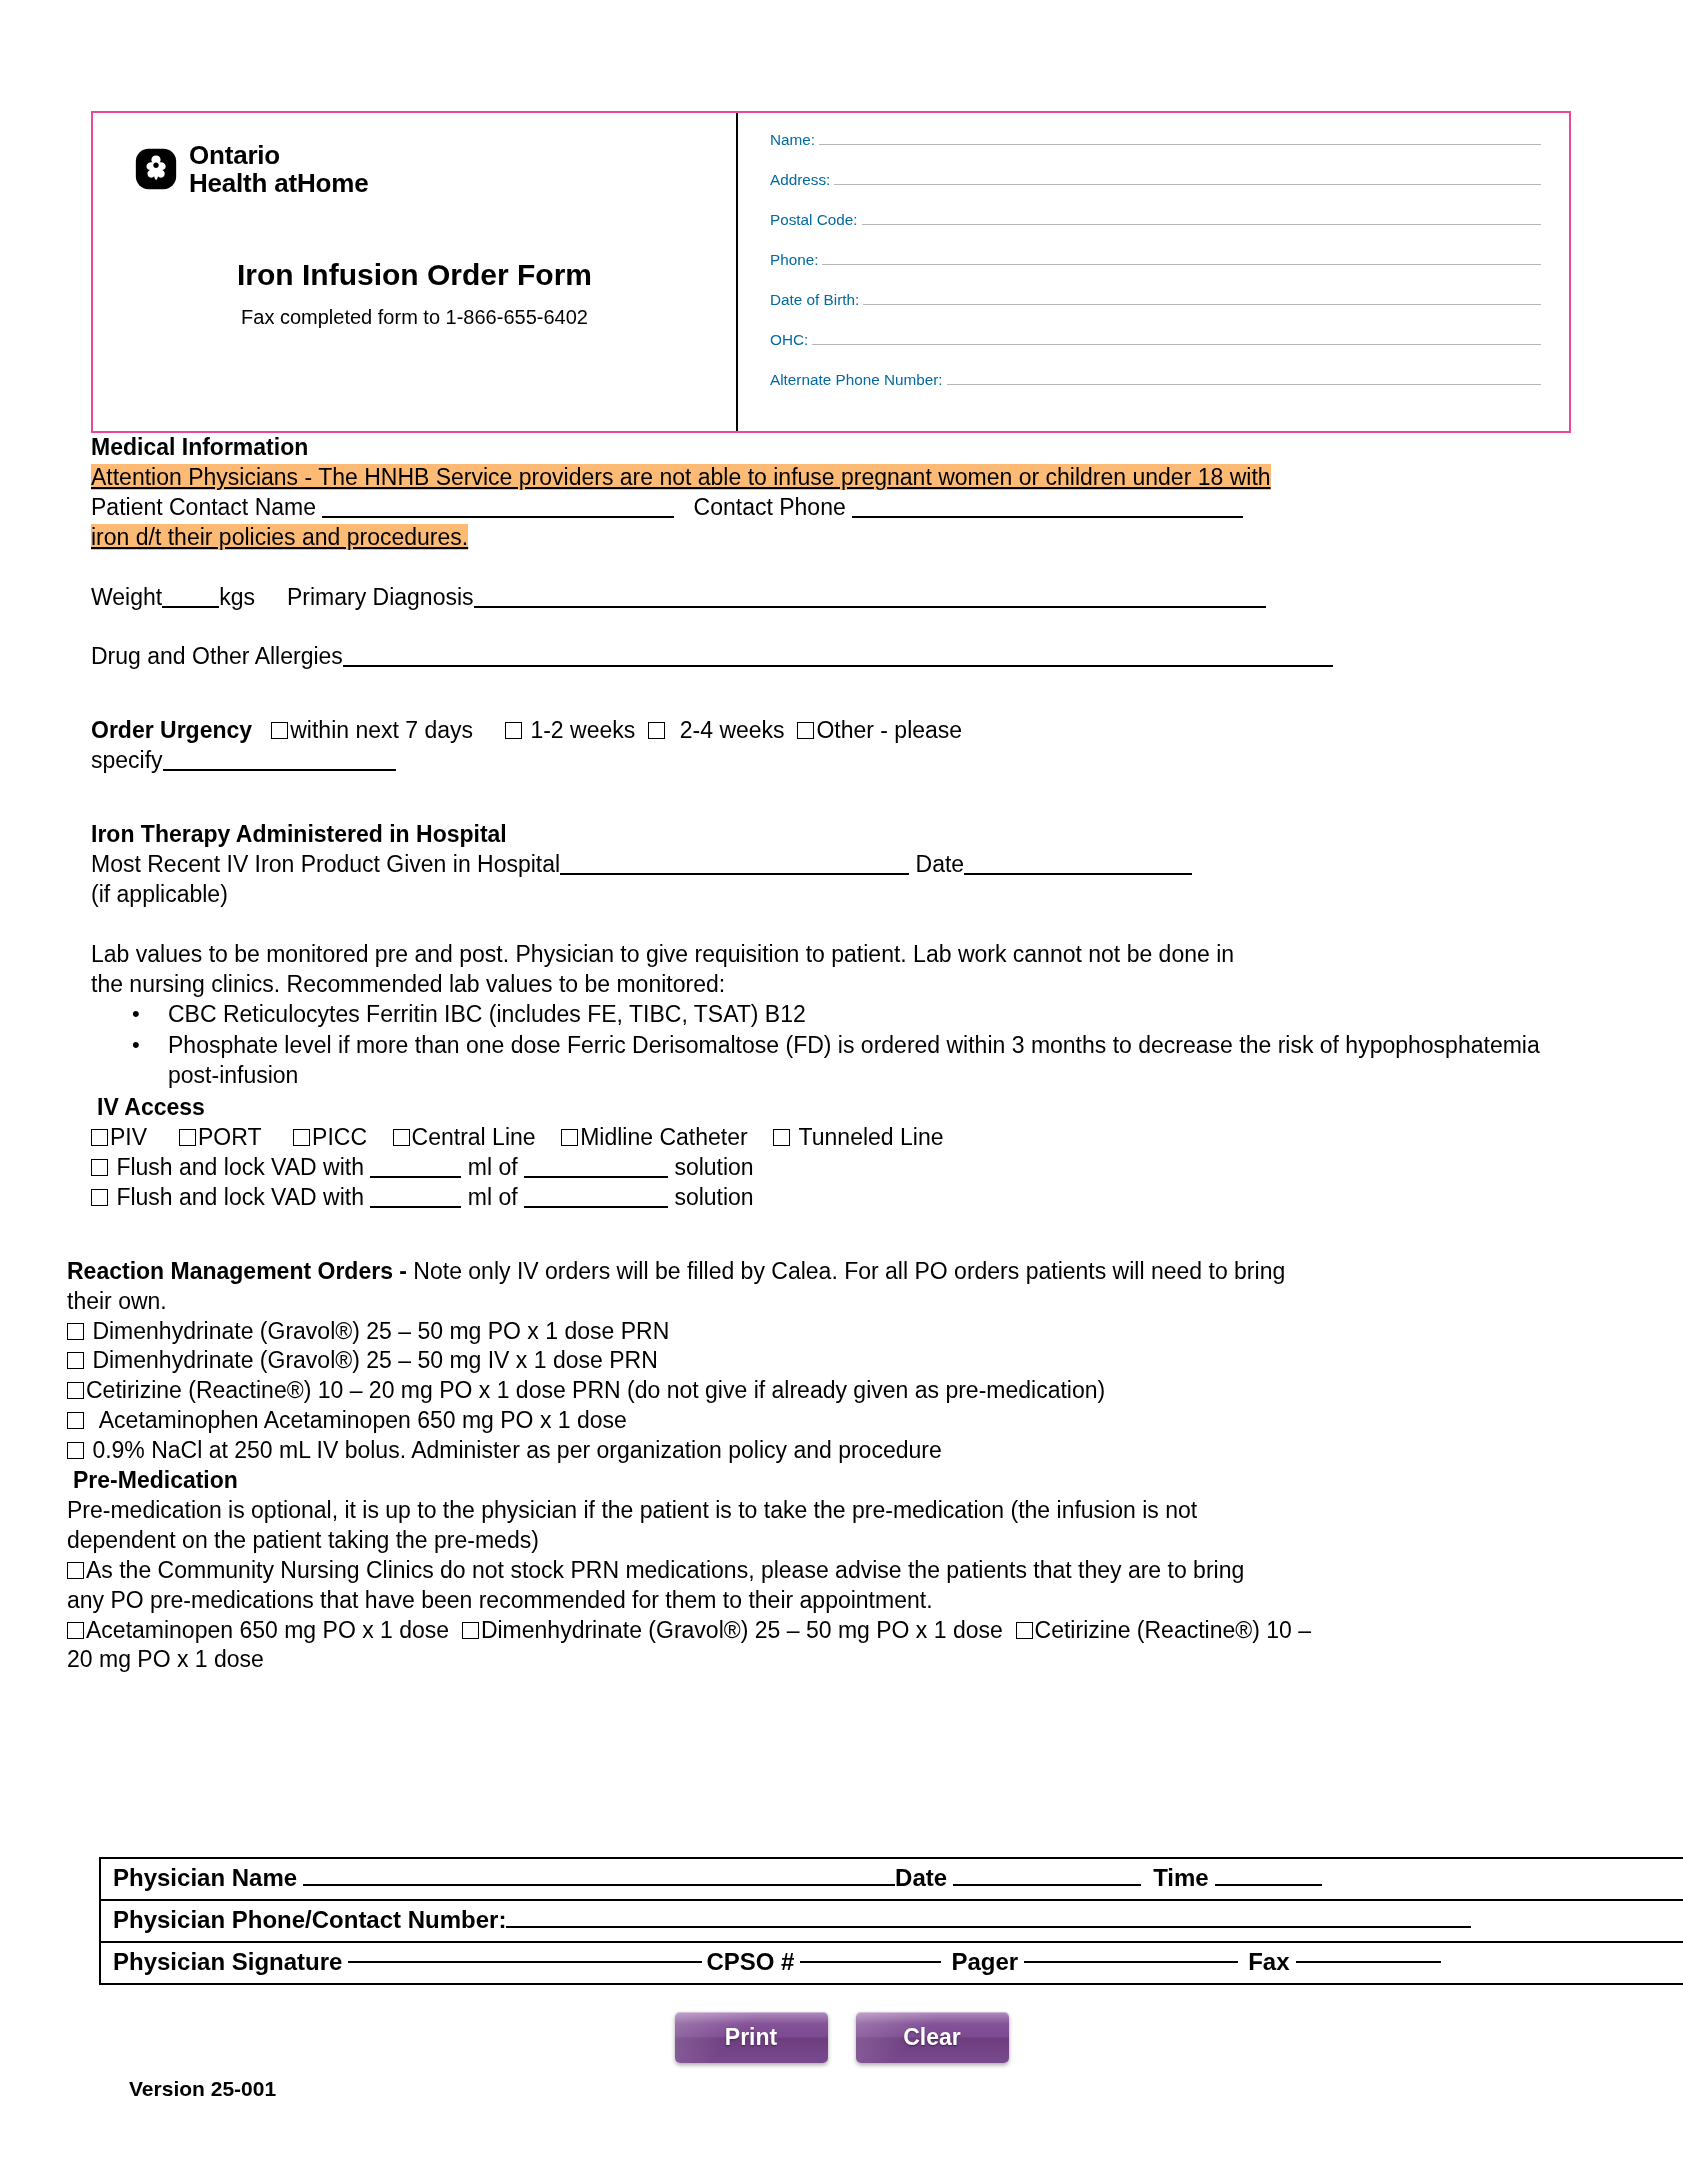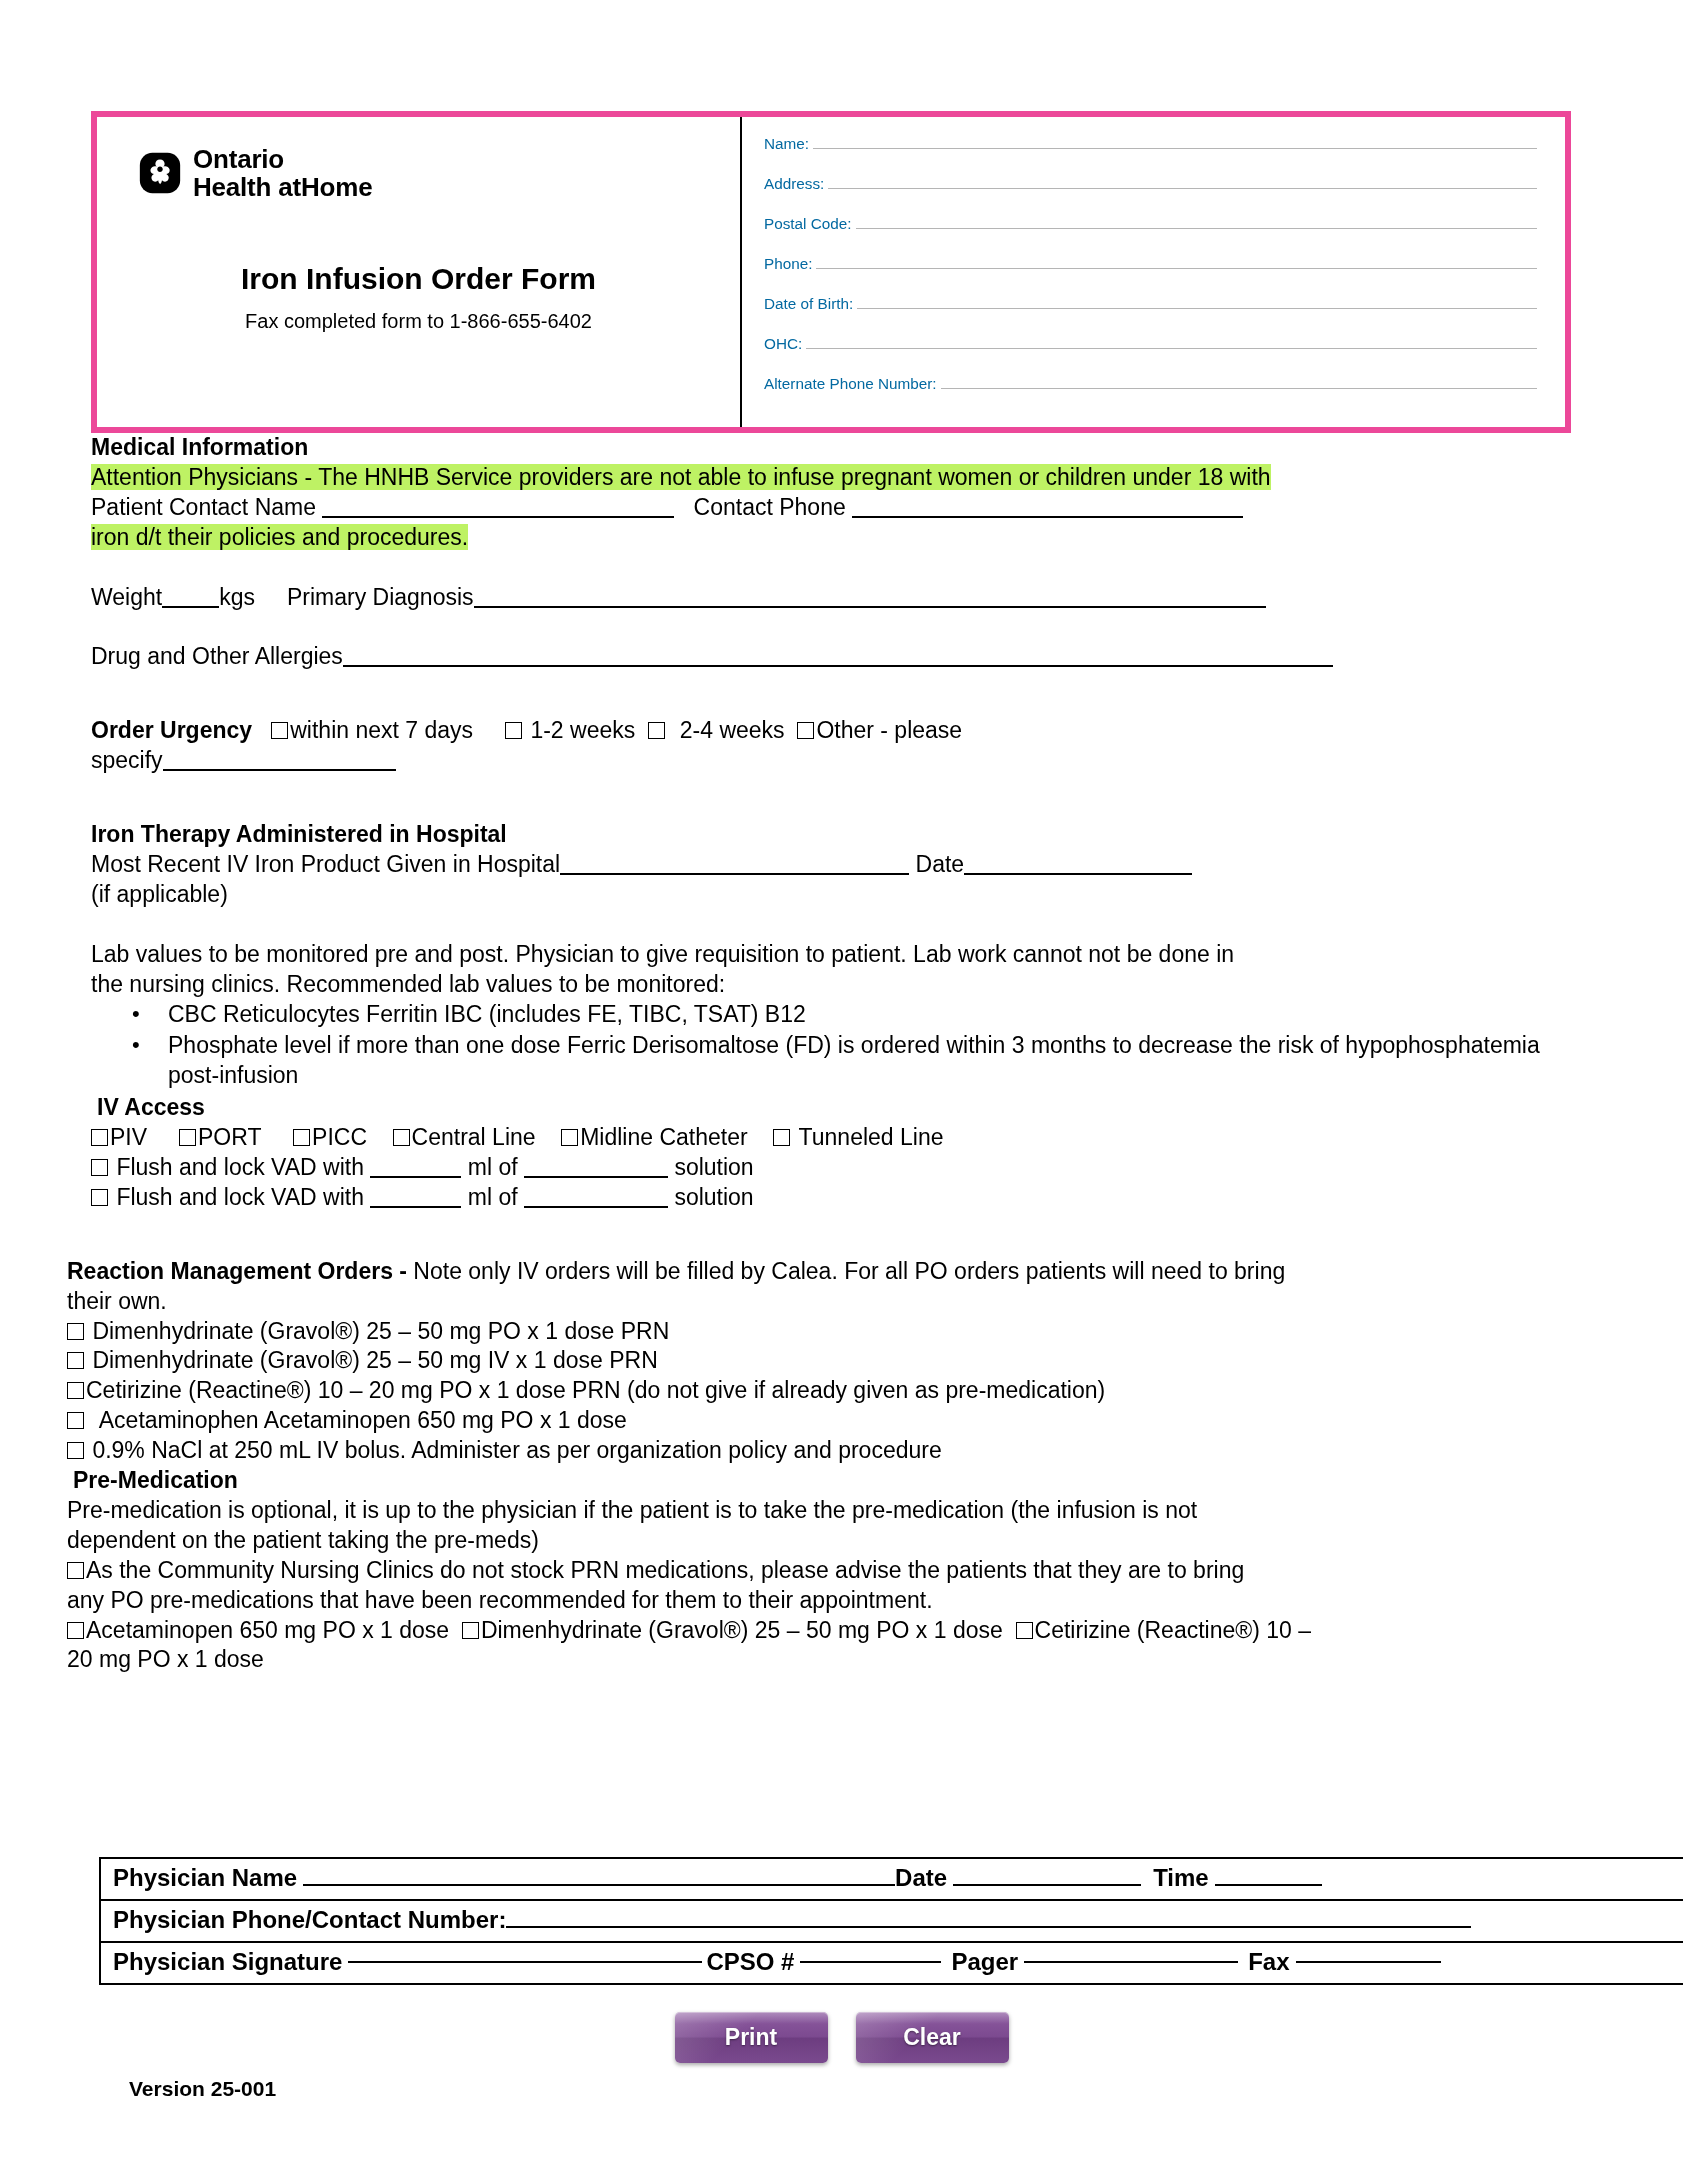--- a/index.html
+++ b/index.html
@@ -25,22 +25,23 @@
     background: #fff;
   }
 
   
   .header-box {
     position: absolute;
     left: 91px;
     top: 111px;
     width: 1480px;
     height: 322px;
-    border: 6px solid #ec4899;
+    border: 2px solid #ec4899;
     display: flex;
+    gap: 10px;
   }
   .header-left {
     width: 645px;
     border-right: 2px solid #000;
     position: relative;
     padding: 0;
   }
   .header-right {
     flex: 1;
     position: relative;
@@ -97,21 +98,21 @@
   
   .content {
     position: absolute;
     left: 91px;
     top: 433px;
     width: 1485px;
     font-size: 23px;
     line-height: 1.30;
   }
   .bold { font-weight: bold; }
-  .hl { background: #bef264; }
+  .hl { background: #fdba74; text-decoration: underline; }
 
   .row { position: relative; }
   .sec-head { font-weight: bold; }
 
   .ul {
     display: inline-block;
     border-bottom: 2px solid #000;
     vertical-align: -3px;
   }
 

